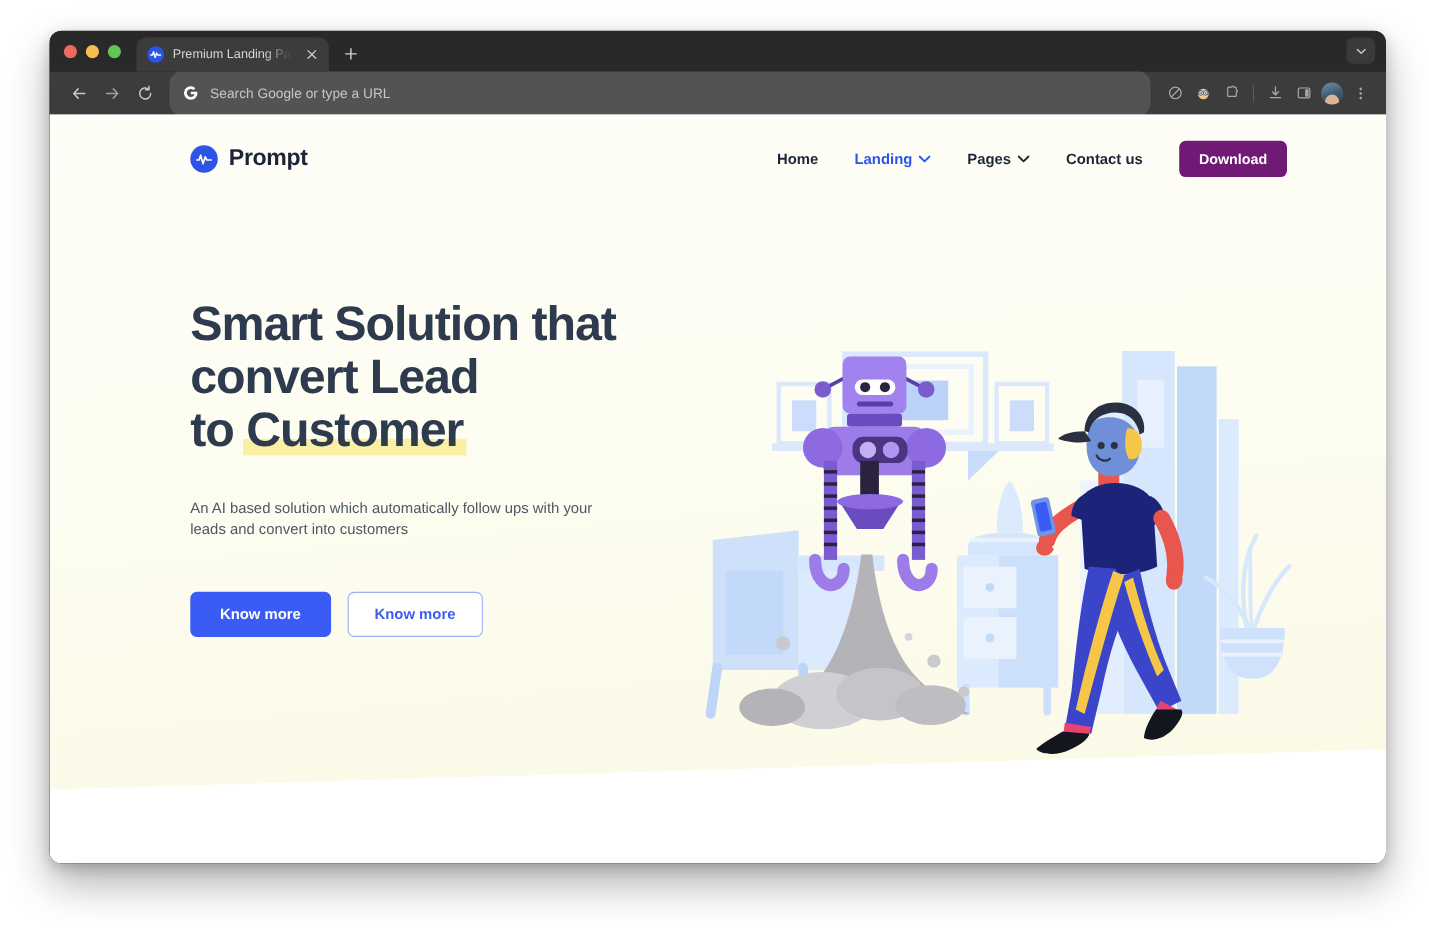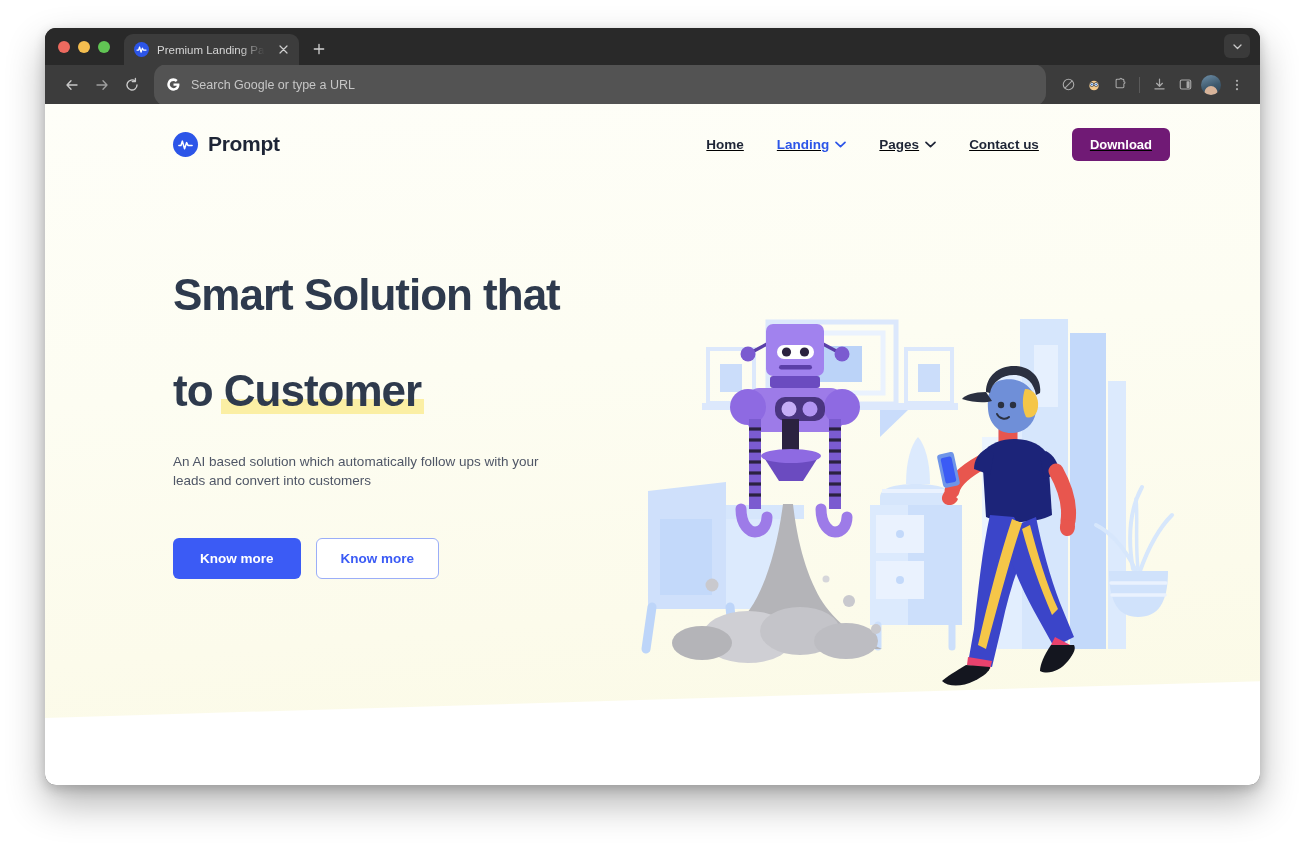--- a/index.html
+++ b/index.html
@@ -165,21 +165,21 @@
     width:25px;height:25px;border-radius:50%;
     background:#2C55E8;
     display:flex;align-items:center;justify-content:center;
     flex:none;
   }
   .brand-name{
     font-size:21px; font-weight:bold; color:#1E2536; letter-spacing:-0.3px;
   }
   .nav-links{
     margin-left:auto;
-    display:flex; align-items:center; gap:33px;text-decoration:underline;
+    display:flex; align-items:center; gap:33px;
   }
   .nav-link{
     font-size:13.5px; font-weight:bold; color:#1E2536;
     display:flex; align-items:center; gap:6px;
     white-space:nowrap;
   }
   .nav-link.active{ color:#2C55E8; }
   .chev{ display:block; }
   .nav-cta{
     background:#701a75; color:#ffffff;
@@ -382,21 +382,21 @@
         <a class="nav-link">
           <span>Contact us</span>
         </a>
         <a class="nav-cta">Download</a>
       </nav>
     </div>
 
     <div class="hero-copy">
       <h1 class="hero-title">
         <span>Smart Solution that</span><br>
-        <br>
+        <span>convert Lead</span><br>
         <span>to </span><span class="hl">Customer</span>
       </h1>
 
       <p class="hero-sub">An AI based solution which automatically follow ups with your leads and convert into customers</p>
 
       <div class="hero-actions">
         <a class="btn-primary">Know more</a>
         <a class="btn-outline">Know more</a>
       </div>
     </div>

